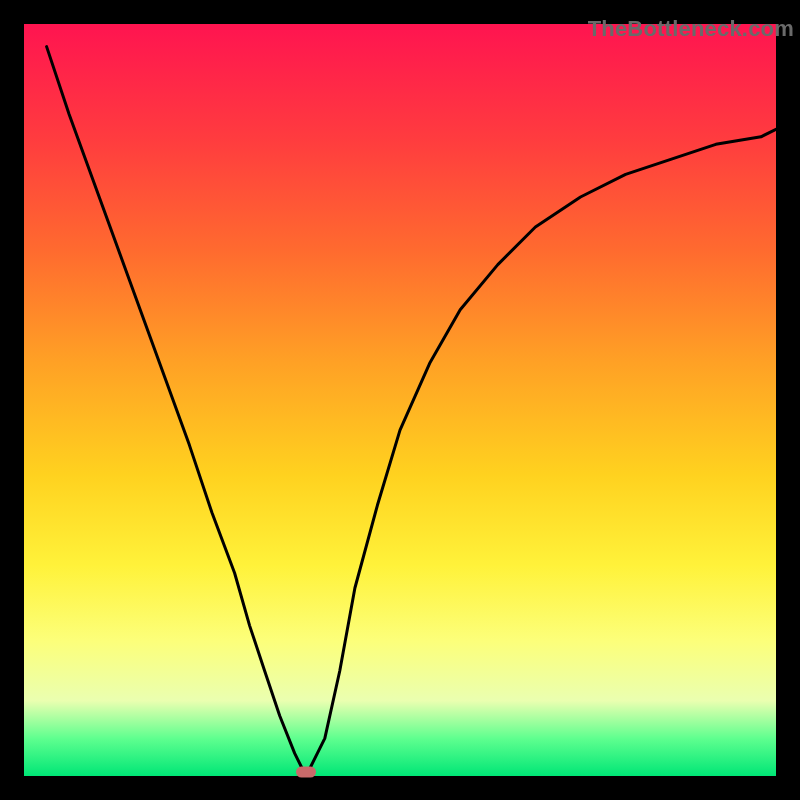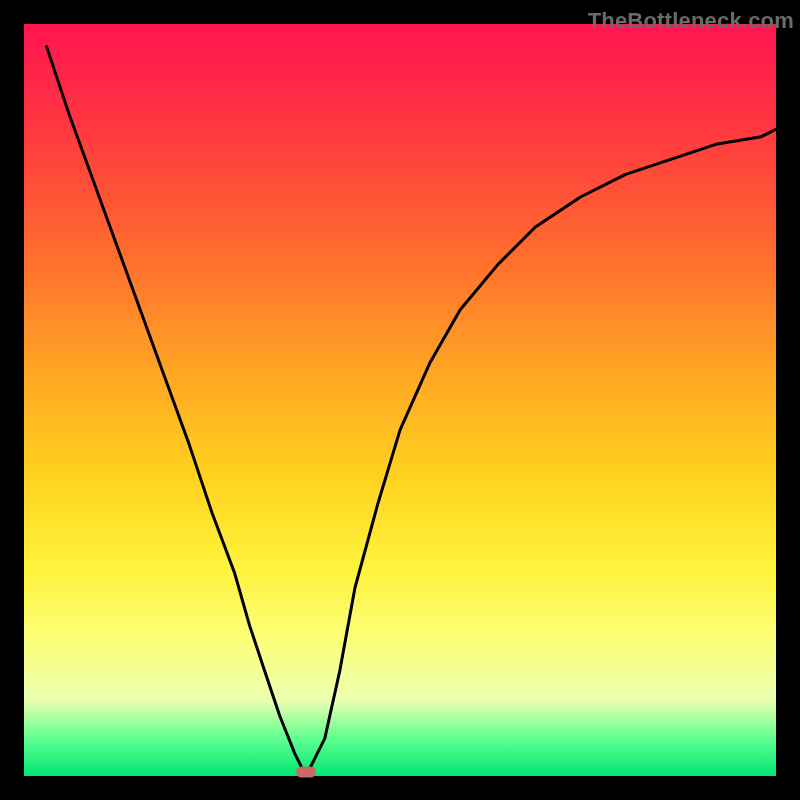--- a/index.html
+++ b/index.html
@@ -25,21 +25,21 @@
       #ffd21f 60%,
       #fff23a 72%,
       #fcff7a 82%,
       #eaffb0 90%,
       #5fff8f 95%,
       #00e676 100%
     );
   }
   .watermark {
     position: absolute;
-    top: 8px;
+    top: 16px;
     right: 6px;
     font-family: Arial, Helvetica, sans-serif;
     font-size: 22px;
     font-weight: 600;
     color: #6a6a6a;
     letter-spacing: 0.2px;
     user-select: none;
   }
   svg.curve {
     position: absolute;

